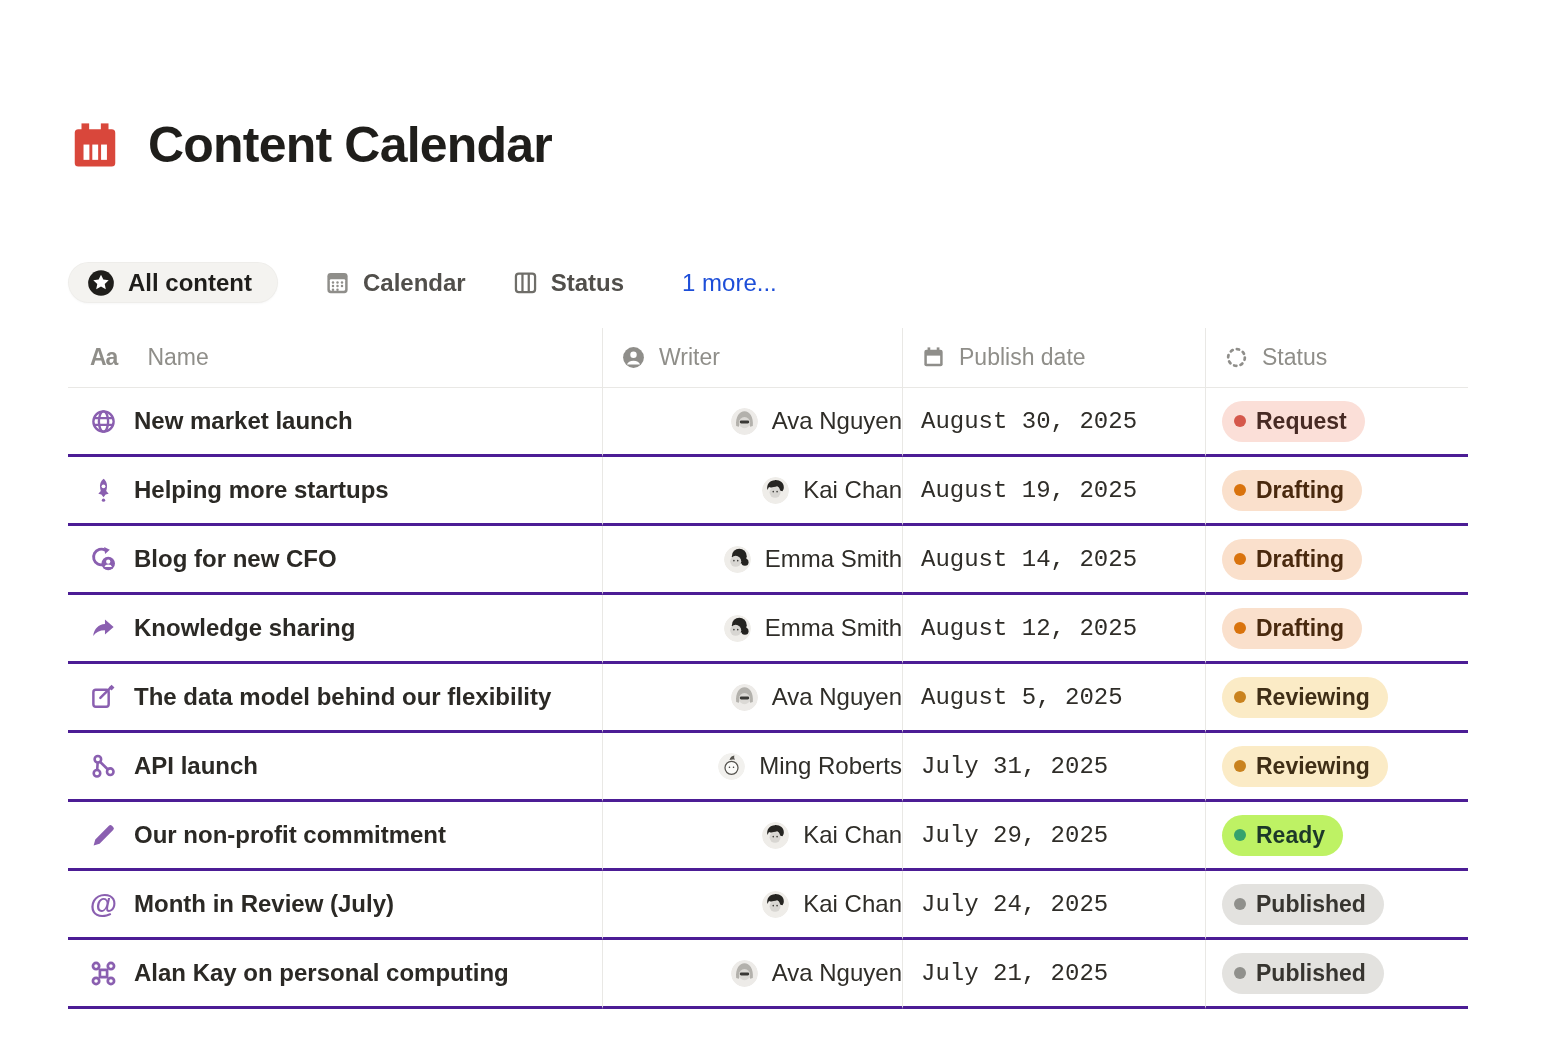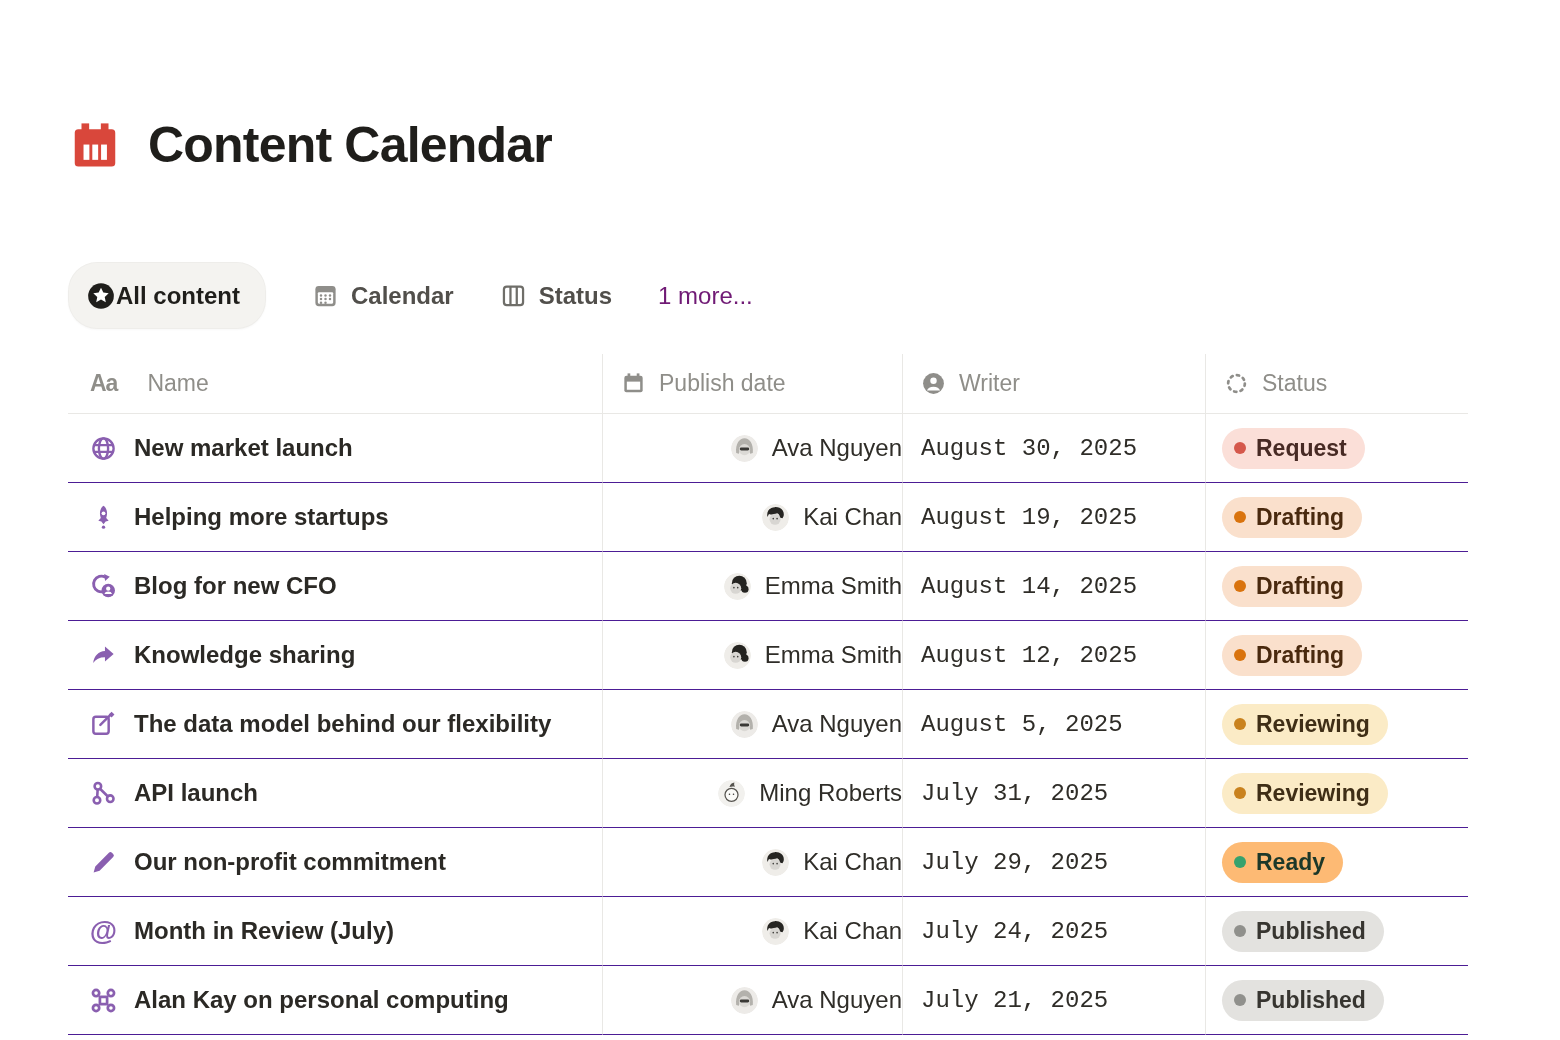--- a/index.html
+++ b/index.html
@@ -12,43 +12,43 @@
   .page { padding-left:68px; }
 
   
   .title-row { margin-top:116px; display:flex; align-items:center; gap:26px; }
   .title-icon { width:54px; height:54px; flex:0 0 auto; }
   .page-title { font-size:50px; font-weight:700; letter-spacing:-0.8px; color:#1f1e1b; }
 
   
   .tabs { margin-top:88px; display:flex; align-items:center; }
   .tab-pill {
-    display:flex; align-items:center; gap:1px;
-    background:#f4f3f0; border-radius:29px; height:67px; padding:0 26px 0 19px;
+    display:flex; align-items:center; gap:13px;
+    background:#f4f3f0; border-radius:29px; height:41px; padding:0 26px 0 19px;
     box-shadow: inset 0 0 0 1px rgba(0,0,0,0.025), 0 1px 2px rgba(0,0,0,0.03);
     cursor:pointer;
   }
   .tab-pill .tab-label { font-size:24px; font-weight:700; color:#1f1e1b; }
   .tab { display:flex; align-items:center; gap:12px; margin-left:46px; cursor:pointer; }
   .tab .tab-label { font-size:24px; font-weight:600; color:#514f4b; }
-  .tab-more { margin-left:46px; font-size:24px; font-weight:500; color:#701a75; cursor:pointer; }
+  .tab-more { margin-left:58px; font-size:24px; font-weight:500; color:#1d4ed8; cursor:pointer; }
   .tab-icon { width:27px; height:27px; display:block; }
   .pill-icon { width:28px; height:28px; display:block; }
 
   
   .table { margin-top:25px; width:1400px; }
   .thead, .trow {
     display:grid;
     grid-template-columns:535px 300px 303px 1fr;
   }
   .thead { height:60px; }
   .trow  { height:69px; }
   .th, .td { display:flex; align-items:center; }
   .th { color:#8f8e89; font-size:23px; border-bottom:1px solid #e9e8e5; }
-  .td { border-bottom:1px solid #4c1d95; }
+  .td { border-bottom:3px solid #4c1d95; }
   .td.c-name, .td.c-writer, .td.c-date,
   .th.c-name, .th.c-writer, .th.c-date { border-right:1px solid #e9e8e5; }
 
   .th.c-name   { padding-left:22px; gap:30px; }
   .th.c-writer { padding-left:18px; gap:13px; }
   .th.c-date   { padding-left:18px; gap:13px; }
   .th.c-status { padding-left:18px; gap:13px; }
 
   .aa-glyph { font-size:23px; font-weight:600; color:#8f8e89; letter-spacing:-1px; }
   .hicon { width:25px; height:25px; display:block; }
@@ -134,41 +134,41 @@
 
     <div class="tab-more">1 more...</div>
   </div>
 
   <div class="table">
     <div class="thead">
       <div class="th c-name">
         <span class="aa-glyph">Aa</span>
         <span>Name</span>
       </div>
+      <div class="th c-writer">
+        <span class="hicon">
+          <svg viewBox="0 0 24 24" width="25" height="25">
+            <circle cx="12" cy="12" r="10" fill="#8f8e8a"></circle>
+            <circle cx="12" cy="9.3" r="3.1" fill="#ffffff"></circle>
+            <path d="M5.7 18.8a6.5 5 0 0 1 12.6 0z" fill="#ffffff"></path>
+          </svg>
+        </span>
+        <span>Writer</span>
+      </div>
       <div class="th c-date">
         <span class="hicon">
           <svg viewBox="0 0 24 24" width="25" height="25">
             <rect x="6.3" y="2.3" width="2.6" height="4.4" fill="#8f8e8a"></rect>
             <rect x="15.1" y="2.3" width="2.6" height="4.4" fill="#8f8e8a"></rect>
             <rect x="3.2" y="4.6" width="17.6" height="15.8" rx="2" fill="#8f8e8a"></rect>
             <rect x="5.6" y="10.2" width="12.8" height="7.8" fill="#ffffff"></rect>
           </svg>
         </span>
         <span>Publish date</span>
       </div>
-      <div class="th c-writer">
-        <span class="hicon">
-          <svg viewBox="0 0 24 24" width="25" height="25">
-            <circle cx="12" cy="12" r="10" fill="#8f8e8a"></circle>
-            <circle cx="12" cy="9.3" r="3.1" fill="#ffffff"></circle>
-            <path d="M5.7 18.8a6.5 5 0 0 1 12.6 0z" fill="#ffffff"></path>
-          </svg>
-        </span>
-        <span>Writer</span>
-      </div>
       <div class="th c-status">
         <span class="hicon">
           <svg viewBox="0 0 24 24" width="25" height="25" fill="none">
             <circle cx="12" cy="12" r="8" stroke="#8f8e8a" stroke-width="2.6" stroke-linecap="round" stroke-dasharray="2.2 4.1"></circle>
           </svg>
         </span>
         <span>Status</span>
       </div>
     </div>
 
@@ -390,21 +390,21 @@
                 <circle cx="10" cy="13" r=".7" fill="#3a3936"></circle>
                 <circle cx="13.4" cy="13" r=".7" fill="#3a3936"></circle>
               </svg>
             </span>
             <span>Kai Chan</span>
           </div>
           <div class="td c-date">
             <span>July 29, 2025</span>
           </div>
           <div class="td c-status">
-            <span class="badge" style="background:#fdba74;color:#1C3829">
+            <span class="badge" style="background:#bef264;color:#1C3829">
               <span class="dot" style="background:#36A26D"></span>
               <span>Ready</span>
             </span>
           </div>
         </div>
         <div class="trow">
           <div class="td c-name">
             <span class="row-icon">
               <span class="at-char">@</span>
             </span>

